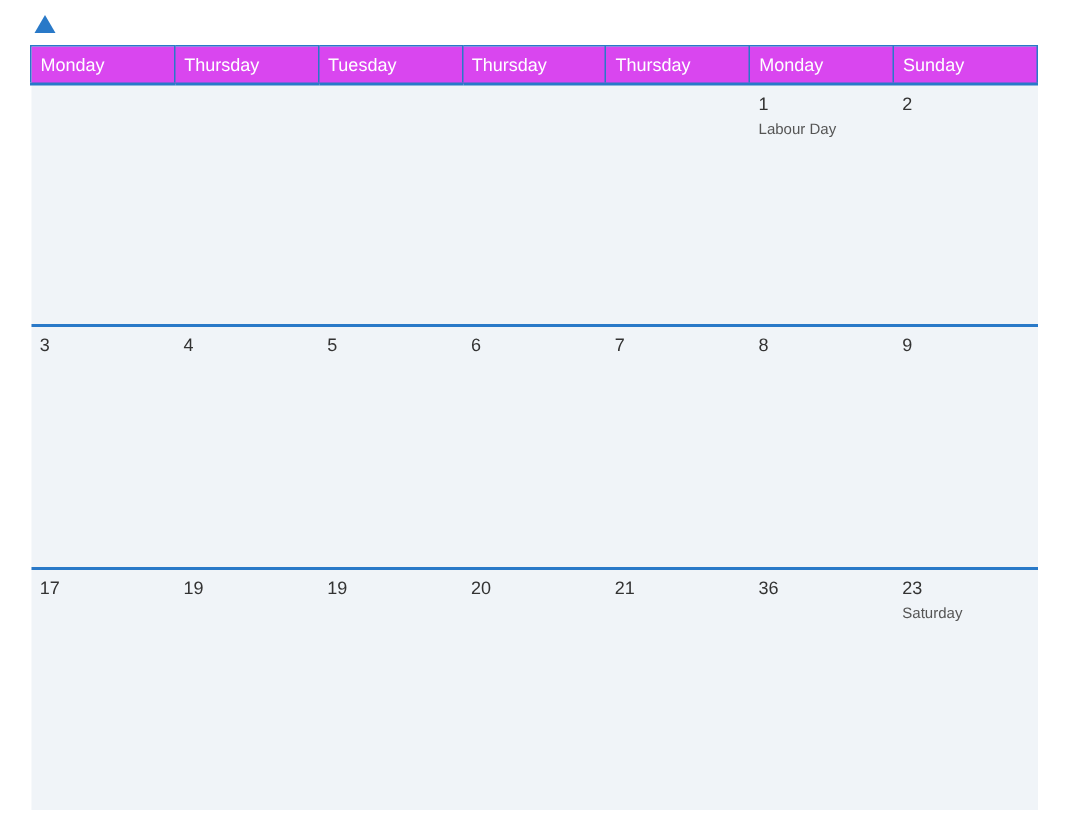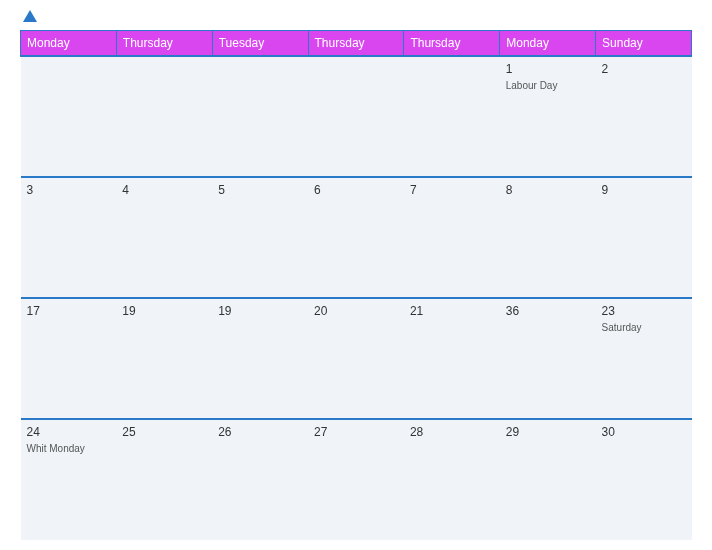--- a/index.html
+++ b/index.html
@@ -190,35 +190,14 @@
           <span class="day-number">20</span>
         </td>
         <td>
           <span class="day-number">21</span>
         </td>
         <td>
           <span class="day-number">36</span>
         </td>
         <td><span class="day-number">23</span><span class="holiday">Saturday</span></td>
       </tr>
-      <tr>
-        <td><span class="day-number">24</span><span class="holiday">Whit Monday</span></td>
-        <td>
-          <span class="day-number">25</span>
-        </td>
-        <td>
-          <span class="day-number">26</span>
-        </td>
-        <td>
-          <span class="day-number">27</span>
-        </td>
-        <td>
-          <span class="day-number">28</span>
-        </td>
-        <td>
-          <span class="day-number">29</span>
-        </td>
-        <td>
-          <span class="day-number">30</span>
-        </td>
-      </tr>
     </tbody>
 </table>
 
 </body></html>

